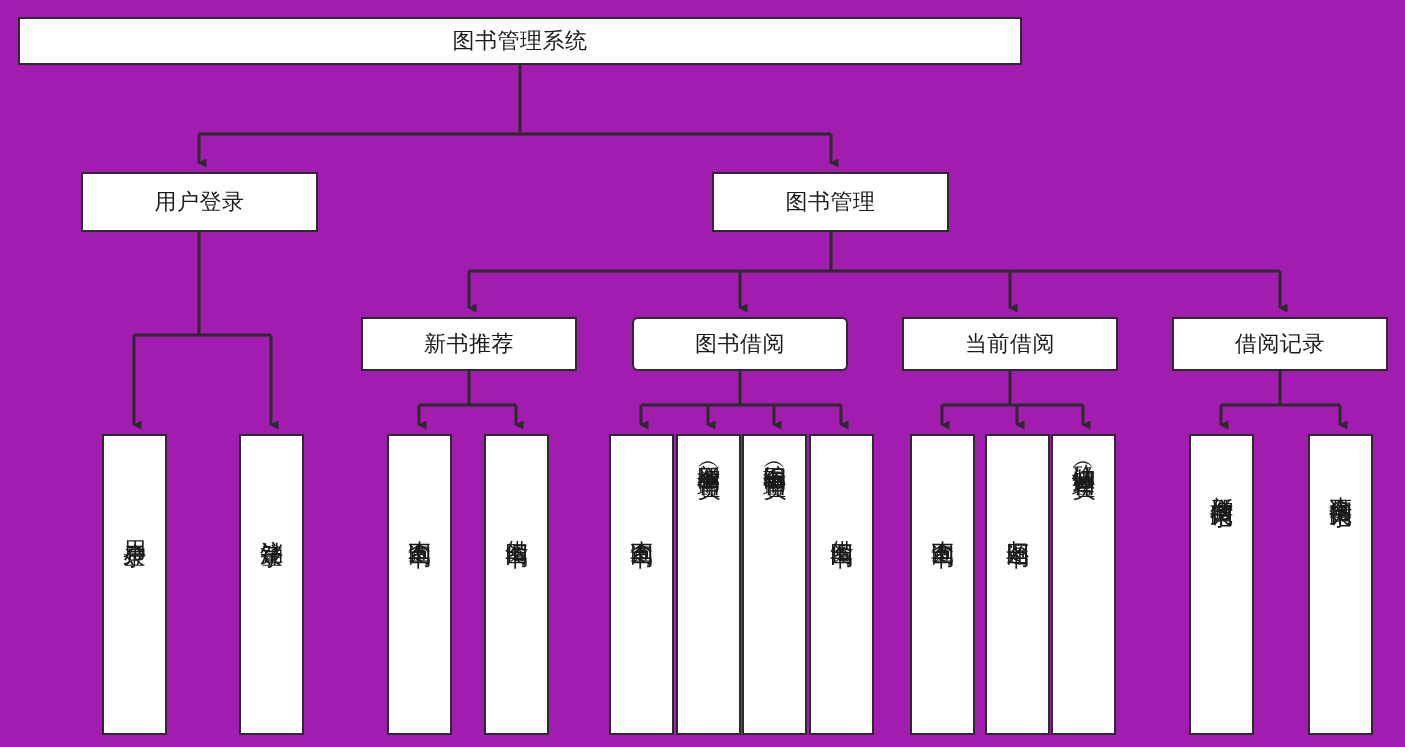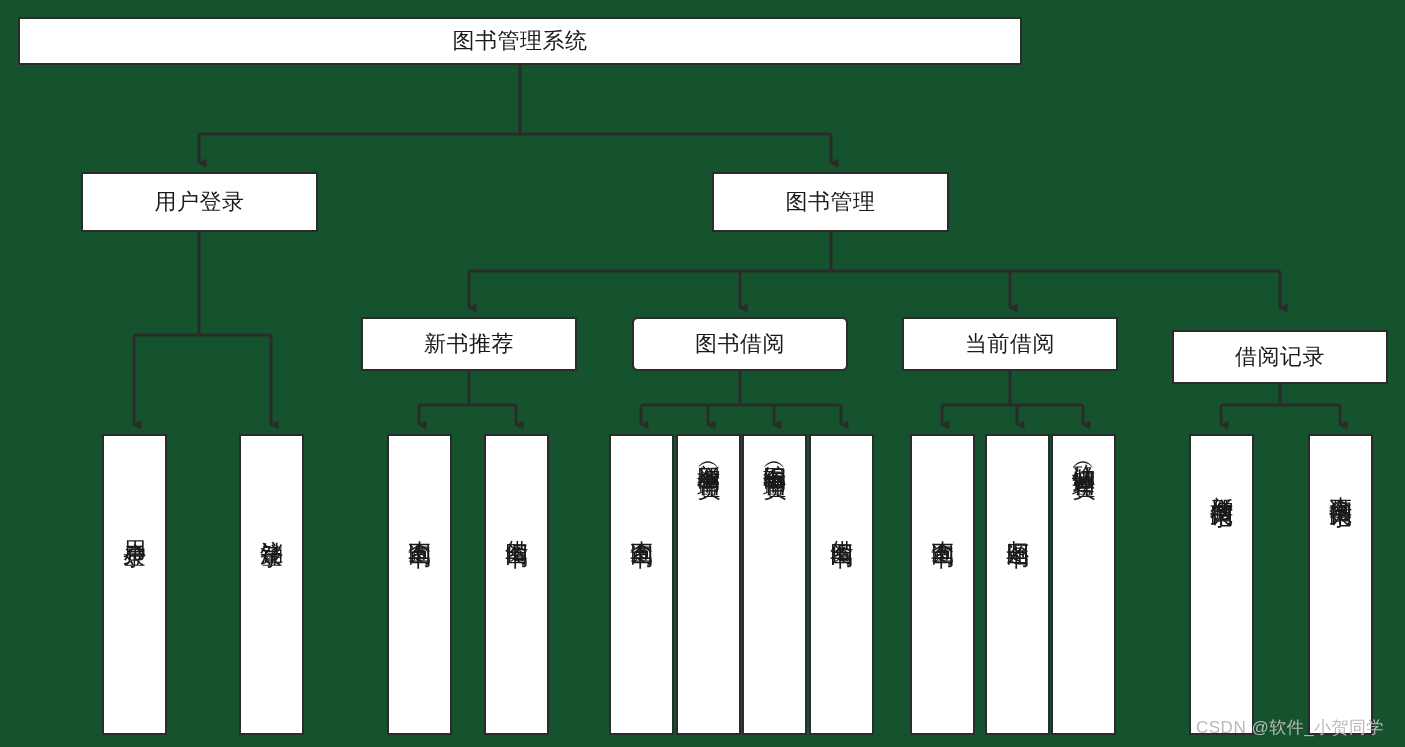--- a/index.html
+++ b/index.html
@@ -8,21 +8,21 @@
     background: #ffffff;
   }
   body {
     font-family: "Liberation Sans", "DejaVu Sans", sans-serif;
     color: #1a1a1a;
   }
   #canvas {
     position: relative;
     width: 1405px;
     height: 747px;
-    background: #14532d;
+    background: #a21caf;
     overflow: hidden;
   }
   #edges {
     position: absolute;
     left: 0;
     top: 0;
     width: 1405px;
     height: 747px;
     pointer-events: none;
   }
@@ -132,21 +132,21 @@
 
   <div class="node node-h" style="left:712px; top:172px; width:237px; height:60px;">
     <span class="node-label">图书管理</span>
   </div>
   <div class="node node-h" style="left:632px; top:317px; width:216px; height:54px;border-radius:6px;">
     <span class="node-label">图书借阅</span>
   </div>
   <div class="node node-h" style="left:902px; top:317px; width:216px; height:54px;">
     <span class="node-label">当前借阅</span>
   </div>
-  <div class="node node-h" style="left:1172px; top:330px; width:216px; height:54px;">
+  <div class="node node-h" style="left:1172px; top:317px; width:216px; height:54px;">
     <span class="node-label">借阅记录</span>
   </div>
 
   <div class="node node-v" style="left:102px; top:434px; width:65px; height:301px; padding-top:86px;">
     <span class="node-label">用户登录</span>
   </div>
   <div class="node node-v" style="left:239px; top:434px; width:65px; height:301px; padding-top:86px;">
     <span class="node-label">注销登录</span>
   </div>
 
@@ -180,15 +180,14 @@
     <span class="node-label">确认归还（管理员）</span>
   </div>
 
   <div class="node node-v" style="left:1189px; top:434px; width:65px; height:301px; padding-top:42px;">
     <span class="node-label">新增借阅记录</span>
   </div>
   <div class="node node-v" style="left:1308px; top:434px; width:65px; height:301px; padding-top:42px;">
     <span class="node-label">查询借阅记录</span>
   </div>
 
-  <div class="watermark" style="left:1196px; top:716px;">CSDN @软件_小贺同学</div>
 
 </div>
 
 </body></html>

